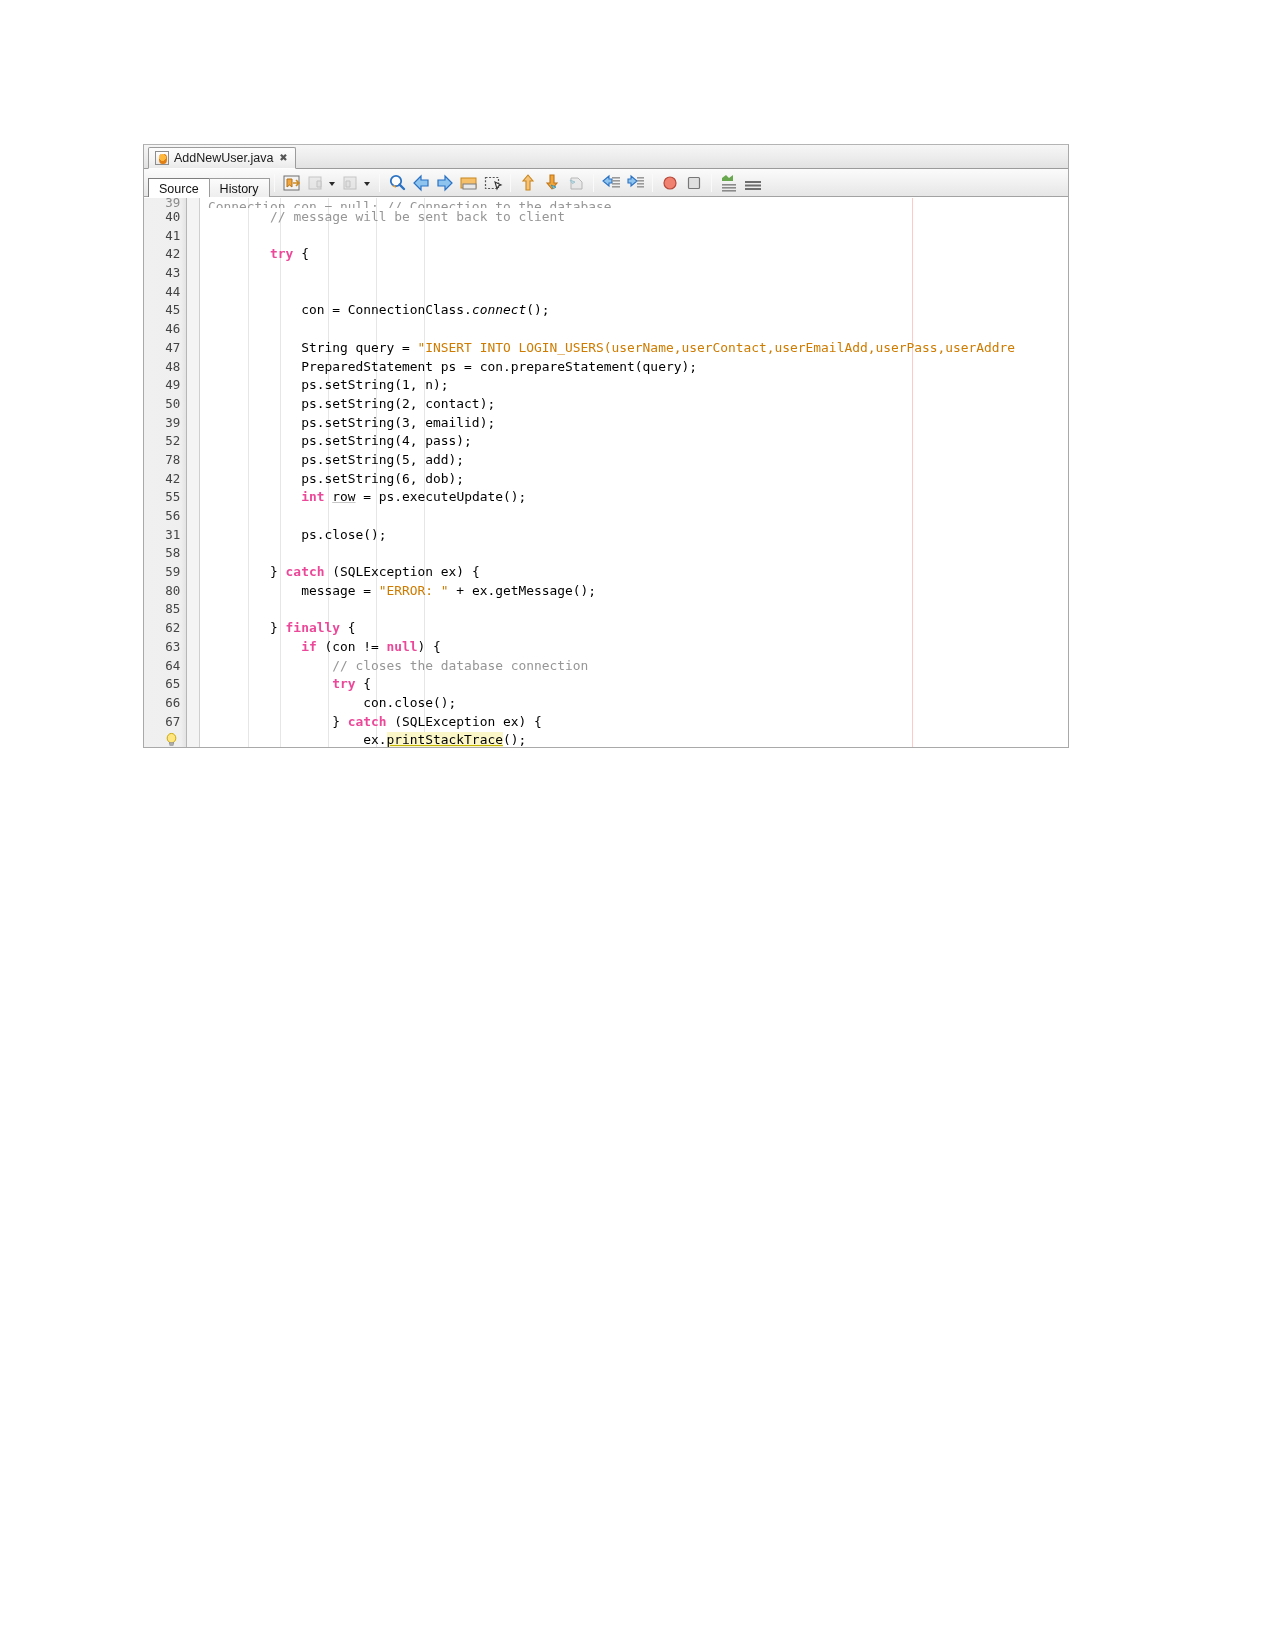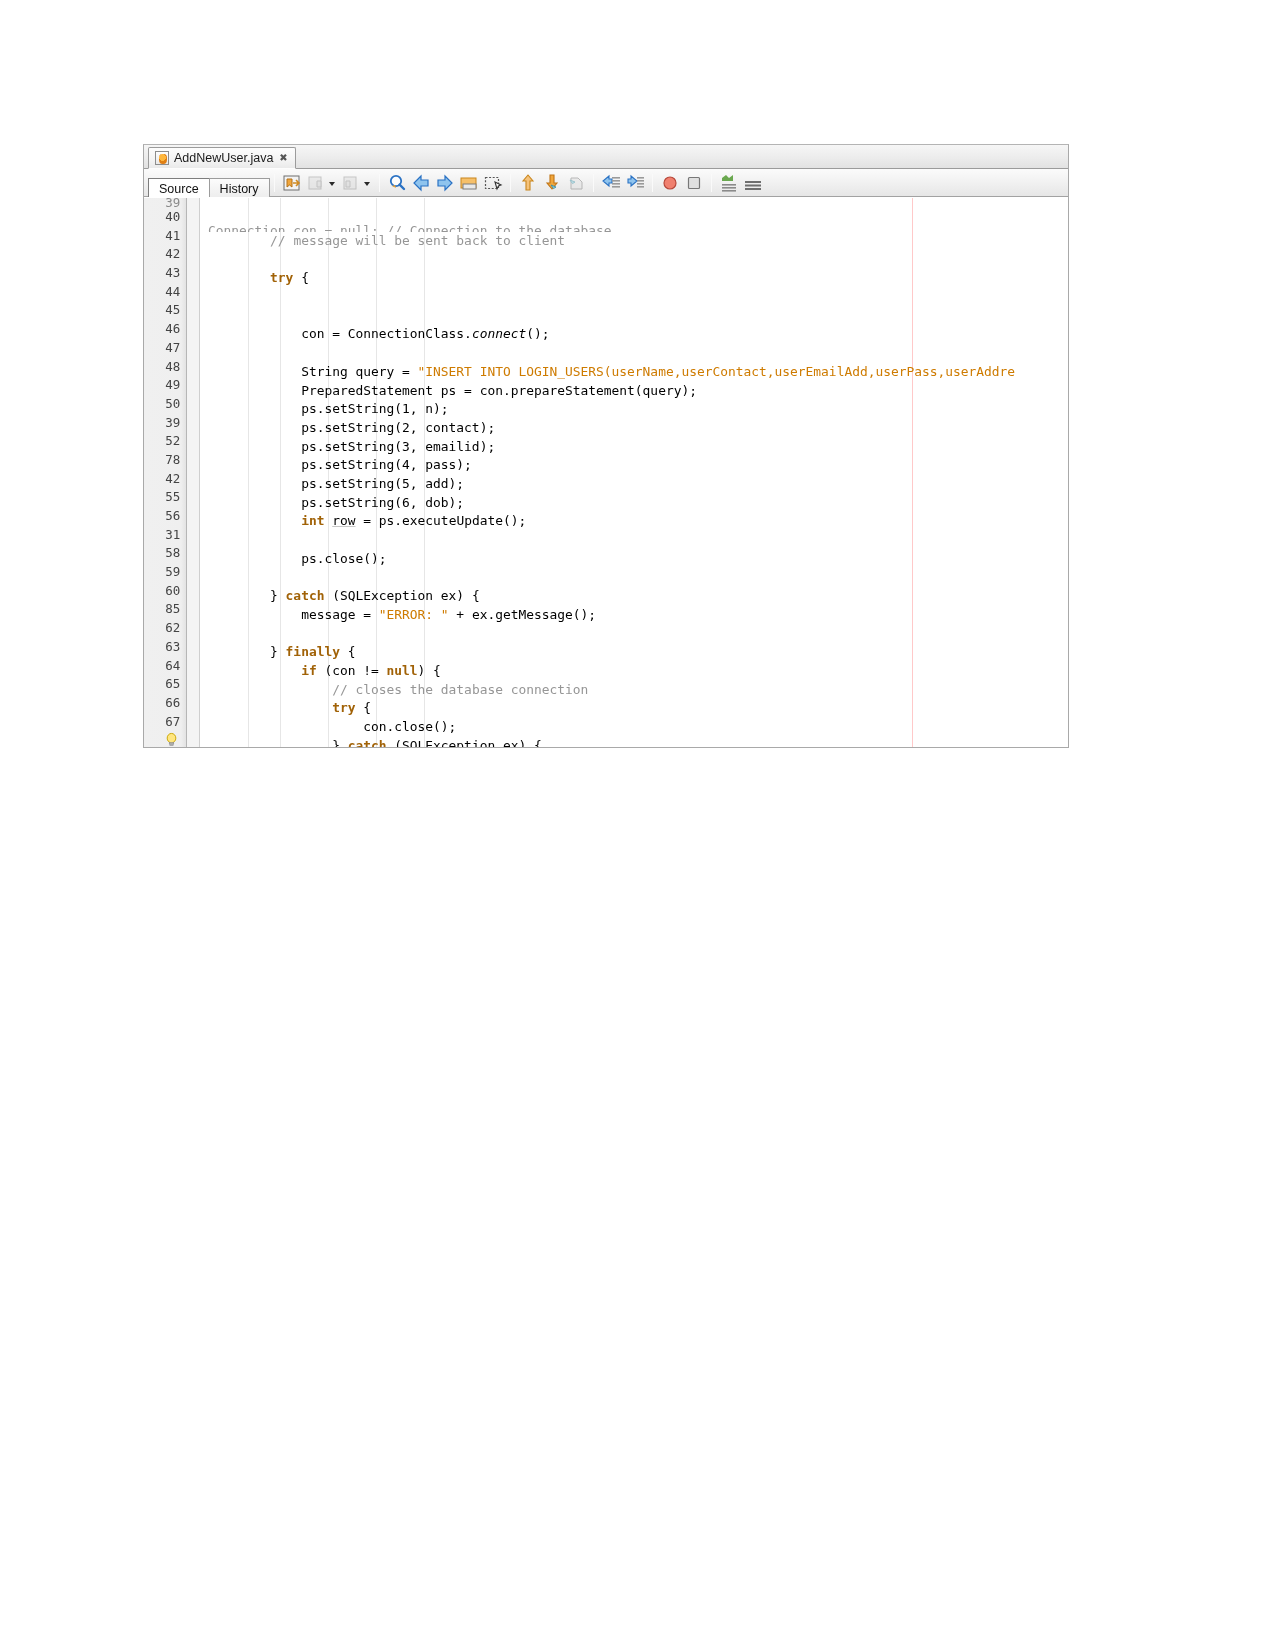--- a/index.html
+++ b/index.html
@@ -151,24 +151,24 @@
   .code {
     position: relative;
     padding-top: 10px;
     font-family: "DejaVu Sans Mono", monospace;
     font-size: 12.9px;
     line-height: 18.7px;
     color: #000000;
     white-space: pre;
   }
   .code .ln { height: 18.7px; padding-left: 8px; }
-  .code .ln.clip-top { height: 10px; overflow: hidden; position: relative; top: -10px; margin-bottom: -10px; margin-top: 24px; }
-
-  
-  .kw   { color: #a16207; font-weight: 700; }
+  .code .ln.clip-top { height: 10px; overflow: hidden; position: relative; top: -10px; margin-bottom: -10px; }
+
+  
+  .kw   { color: #ec4899; font-weight: 700; }
   .cmt  { color: #969696; }
   .str  { color: #ce7b00; }
   .itl  { font-style: italic; }
   .ul   { text-decoration: underline; text-decoration-color: #c8c8c8; text-decoration-thickness: 1px; }
   .warnul { background: #fbf7c9; text-decoration: underline; text-decoration-color: #c2b400; }
 
   
   .guides { position: absolute; left: 0; top: 0; bottom: 0; width: 100%; pointer-events: none; }
   .guide { position: absolute; top: 0; bottom: 0; width: 1px; background: #e6e6e6; }
 
@@ -367,21 +367,21 @@
             <div class="lineno">50</div>
             <div class="lineno">39</div>
             <div class="lineno">52</div>
             <div class="lineno">78</div>
             <div class="lineno">42</div>
             <div class="lineno">55</div>
             <div class="lineno">56</div>
             <div class="lineno">31</div>
             <div class="lineno">58</div>
             <div class="lineno">59</div>
-            <div class="lineno">60</div>
+            <div class="lineno">80</div>
             <div class="lineno">85</div>
             <div class="lineno">62</div>
             <div class="lineno">63</div>
             <div class="lineno">64</div>
             <div class="lineno">65</div>
             <div class="lineno">66</div>
             <div class="lineno">67</div>
             <div class="lineno" style="position: relative;">
               <svg class="bulb" viewBox="0 0 16 16">
                 <ellipse cx="8" cy="6" rx="4.6" ry="5" fill="#ffe680" stroke="#c9a400" stroke-width="1"></ellipse>

